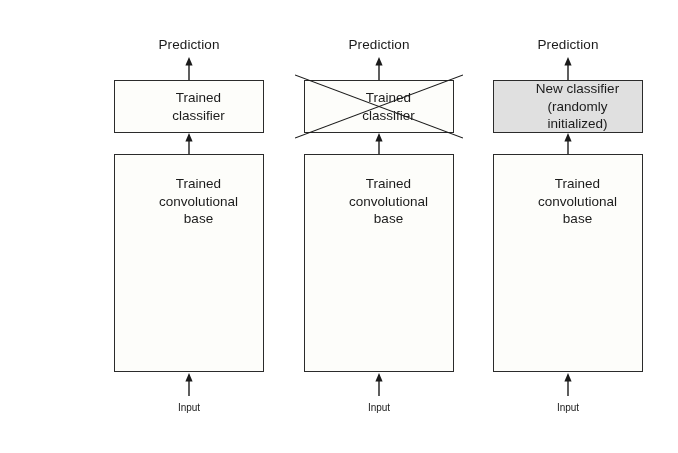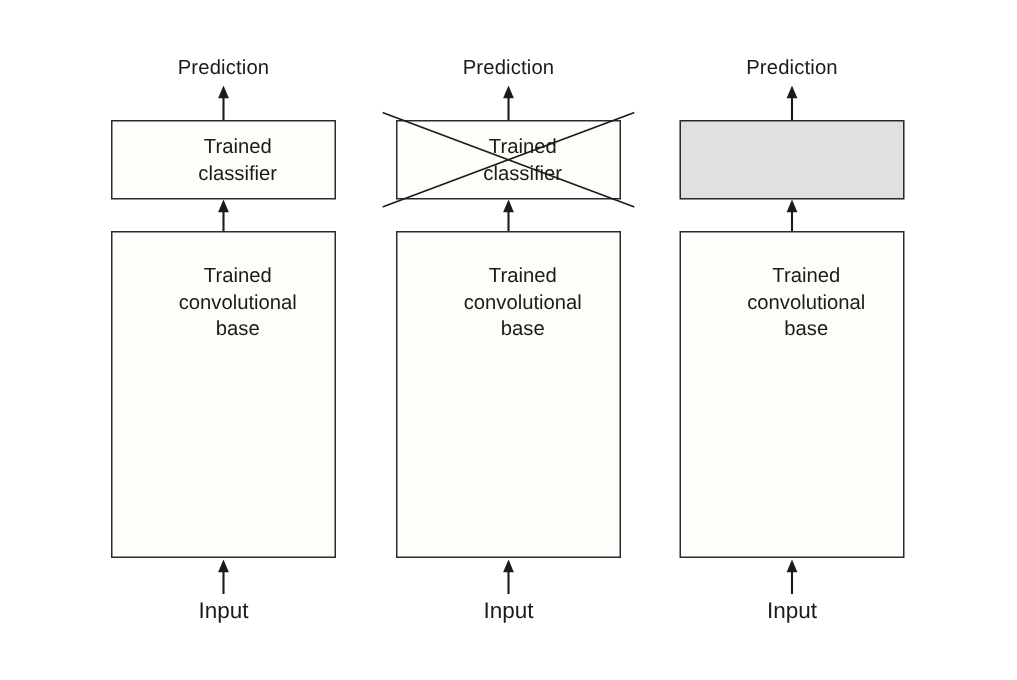--- a/index.html
+++ b/index.html
@@ -19,20 +19,21 @@
     position: relative;
     width: 678px;
     height: 453px;
   }
 
   .column {
     position: absolute;
     top: 0;
     width: 150px;
     height: 453px;
+    margin-left: 40px;
   }
   .col-1 { left: 74px; }
   .col-2 { left: 264px; }
   .col-3 { left: 453px; }
 
   
   .prediction-label {
     position: absolute;
     top: 37px;
     left: 0;
@@ -107,21 +108,21 @@
   }
   .strike-x svg { display: block; }
 
   
   .input-label {
     position: absolute;
     top: 400px;
     left: 0;
     width: 150px;
     text-align: center;
-    font-size: 15px;
+    font-size: 10px;
     line-height: 16px;
     white-space: nowrap;
   }
 </style>
 </head>
 <body>
 
 <div id="diagram">
 
   <div class="column col-1">
@@ -223,20 +224,22 @@
 
     <div class="arrow arrow-top">
       <svg width="13" height="23" viewBox="0 0 13 23">
         <line x1="6.5" y1="23" x2="6.5" y2="6" stroke="#1b1b1b" stroke-width="1.4"></line>
         <polygon points="6.5,0 2.9,8.5 10.1,8.5" fill="#1b1b1b"></polygon>
       </svg>
     </div>
 
     <div class="box classifier-box is-new">
       <div class="box-text">
+        <div>New classifier</div>
+        <div>(randomly initialized)</div>
       </div>
     </div>
 
     <div class="arrow arrow-middle">
       <svg width="13" height="21" viewBox="0 0 13 21">
         <line x1="6.5" y1="21" x2="6.5" y2="6" stroke="#1b1b1b" stroke-width="1.4"></line>
         <polygon points="6.5,0 2.9,8.5 10.1,8.5" fill="#1b1b1b"></polygon>
       </svg>
     </div>
 

